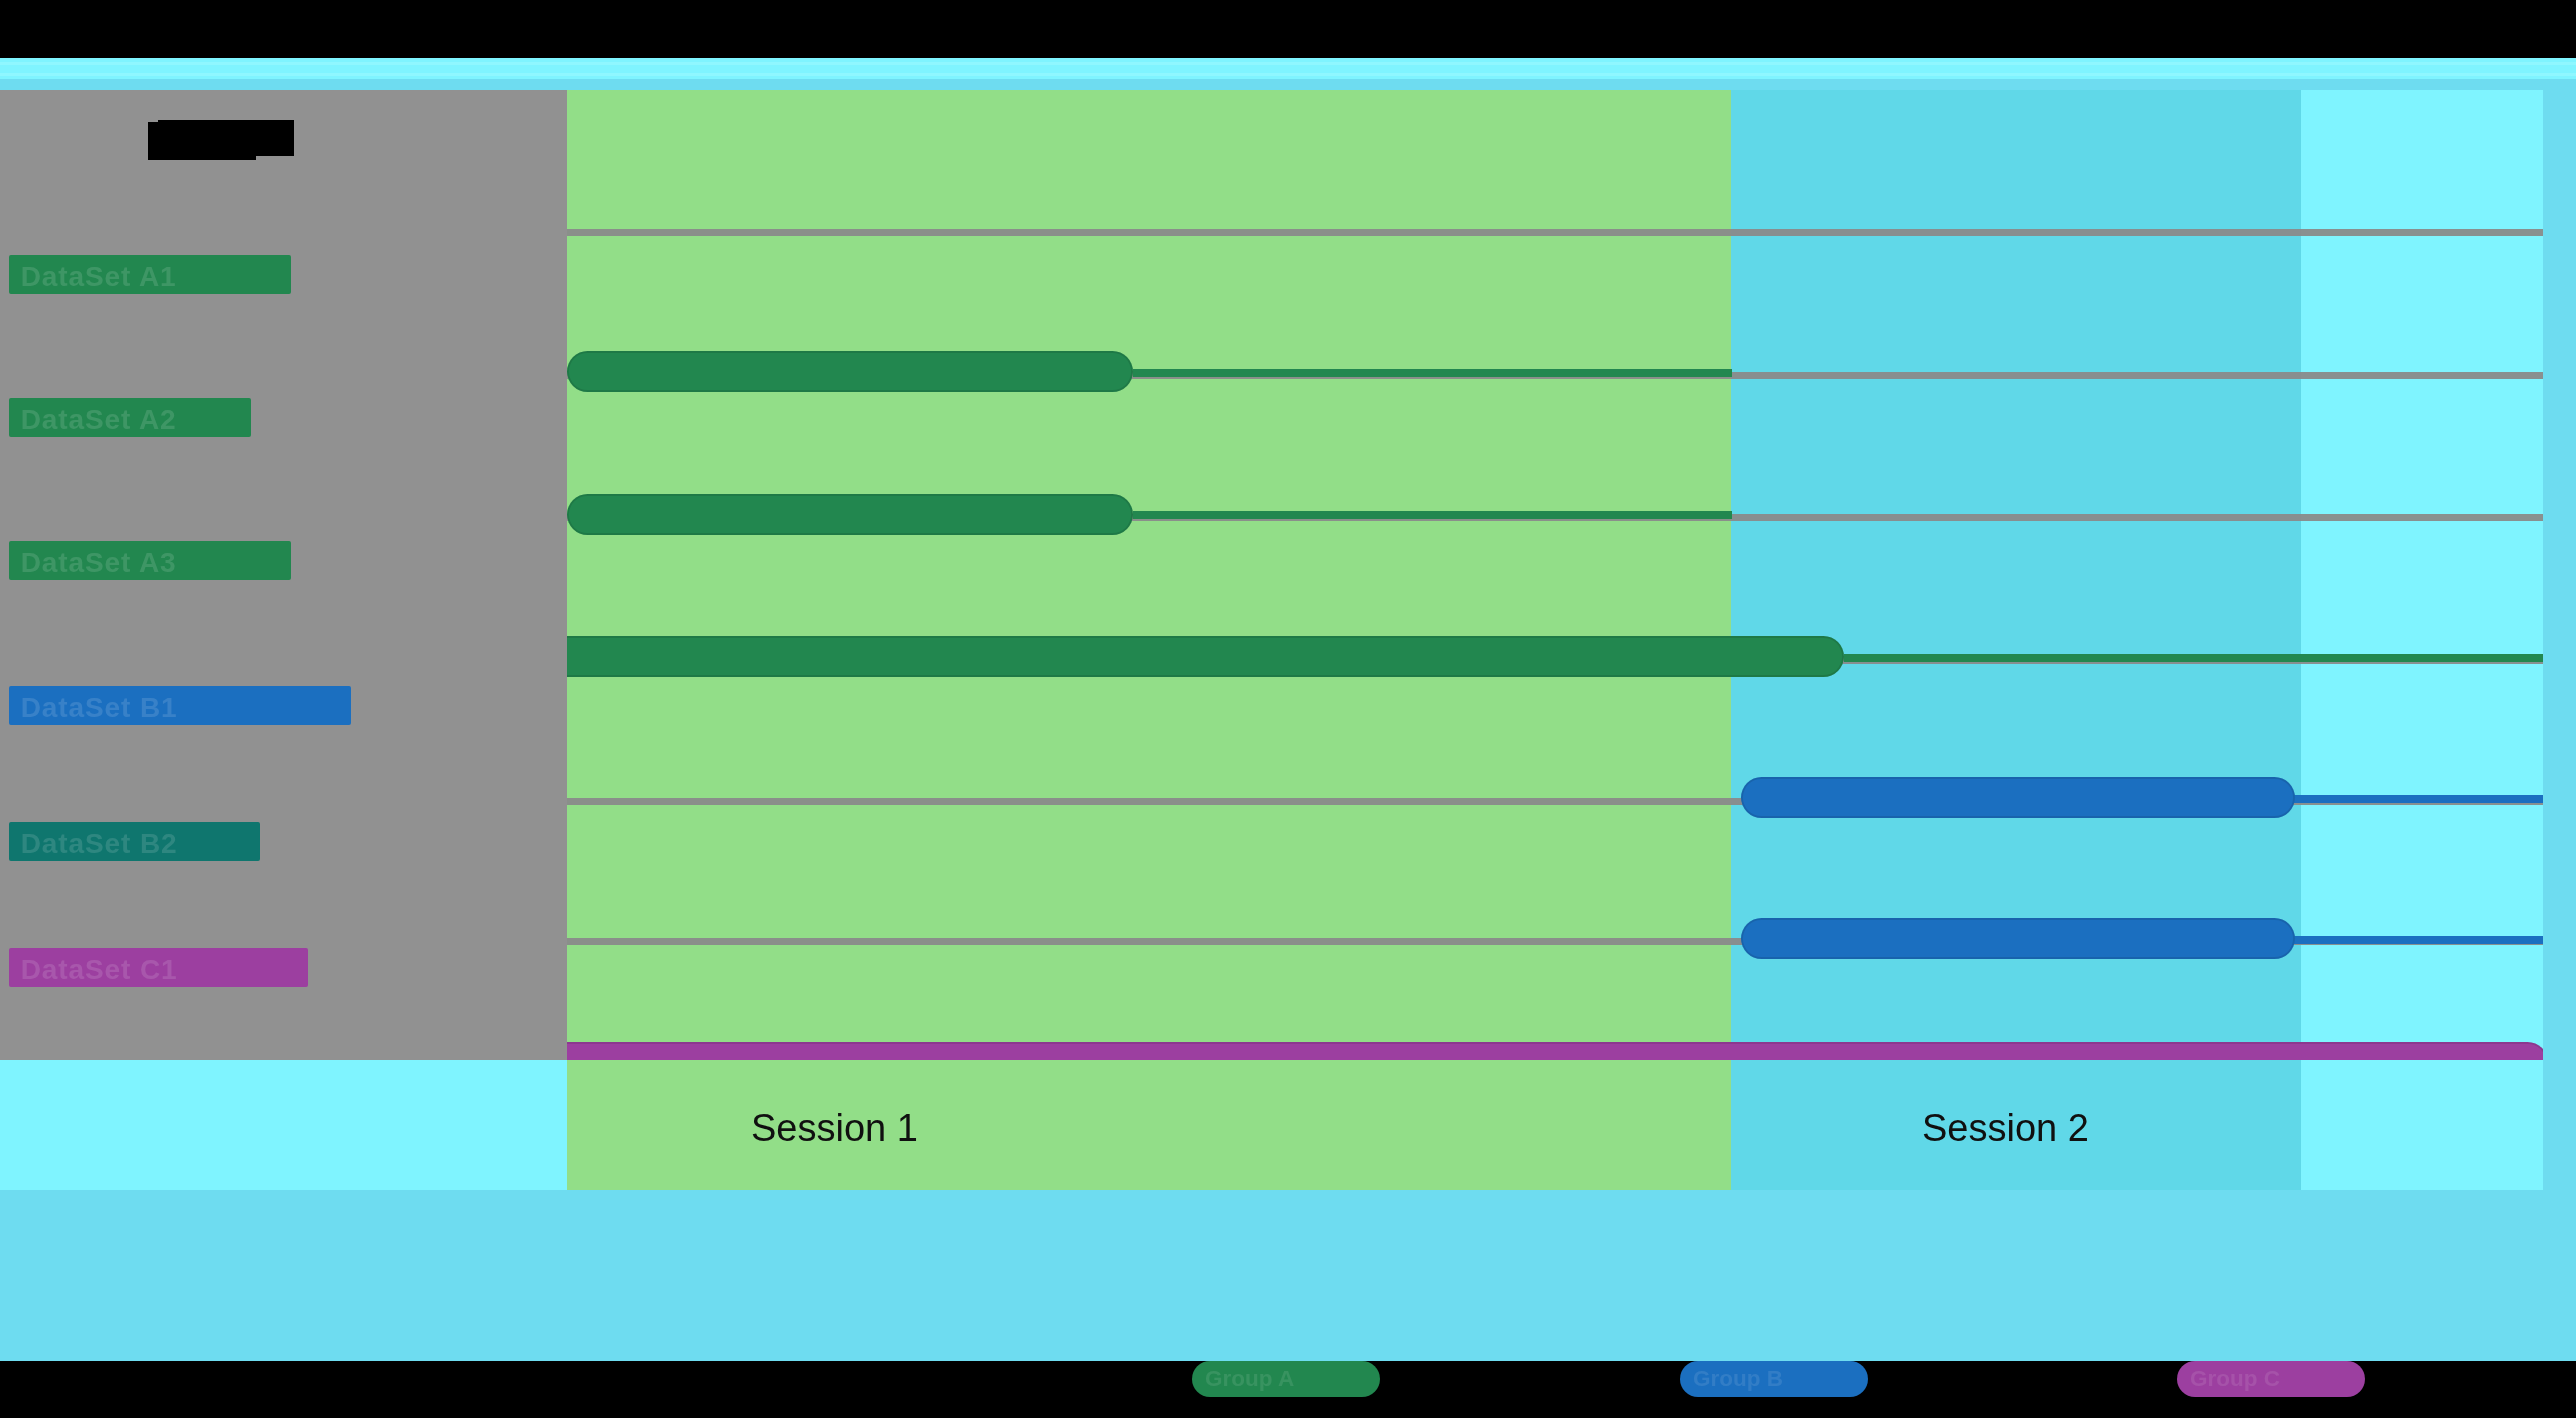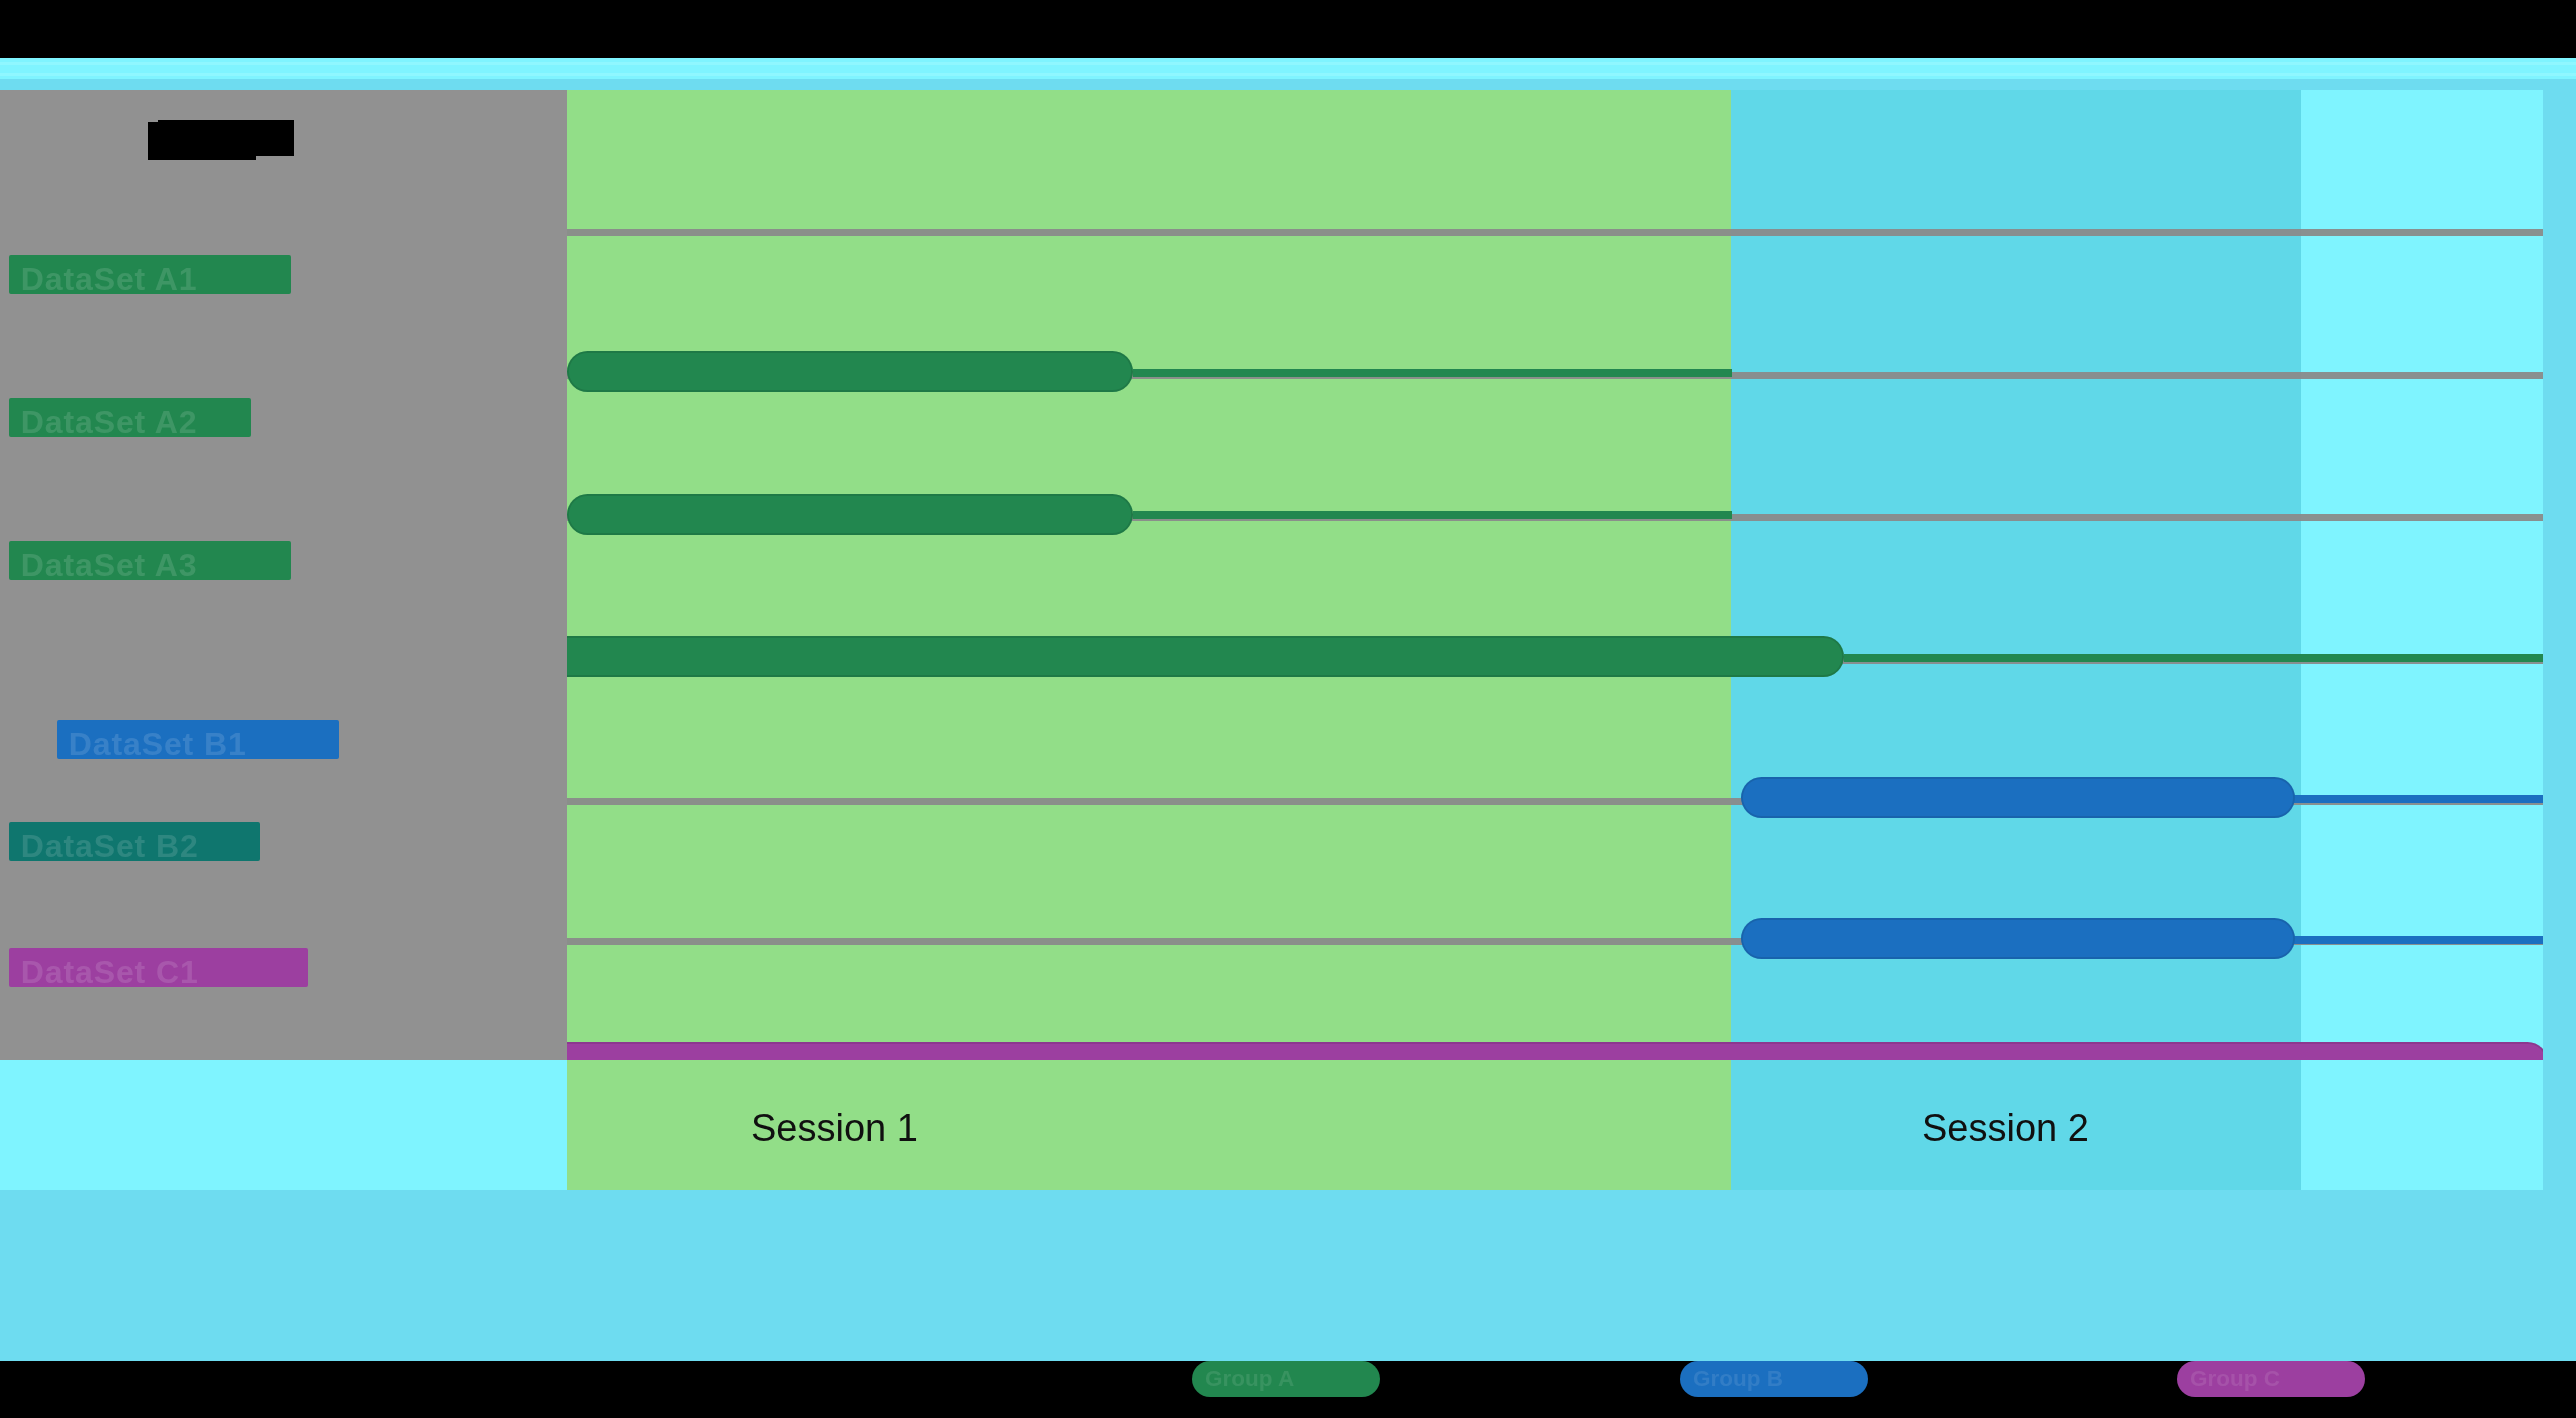--- a/index.html
+++ b/index.html
@@ -107,21 +107,21 @@
     position: absolute;
     left: 9.4px;
     height: 39px;
     border-radius: 1.9px;
     overflow: hidden;
   }
   .row-label .lbl-text {
     position: absolute;
     left: 11.3px;
     top: 5.6px;
-    font-size: 32px;
+    font-size: 28px;
     font-weight: bold;
     color: rgba(255,255,255,0.13);
     white-space: nowrap;
     letter-spacing: 0.9px;
   }
 
   
   .title-redaction {
     position: absolute;
     background: #000000;
@@ -242,21 +242,21 @@
 
   <div class="row-label" style="top:255px; width:282px; background:#22874f;">
     <span class="lbl-text">DataSet A1</span>
   </div>
   <div class="row-label" style="top:398px; width:242px; background:#22874f;">
     <span class="lbl-text">DataSet A2</span>
   </div>
   <div class="row-label" style="top:541px; width:282px; background:#22874f;">
     <span class="lbl-text">DataSet A3</span>
   </div>
-  <div class="row-label" style="top:720px; width:282px; background:#1b6fc0;margin-left:48px;">
+  <div class="row-label" style="top:686px; width:342px; background:#1b6fc0;">
     <span class="lbl-text">DataSet B1</span>
   </div>
   <div class="row-label" style="top:822px; width:251px; background:#0f766e;">
     <span class="lbl-text">DataSet B2</span>
   </div>
   <div class="row-label" style="top:948px; width:299px; background:#9c3fa0;text-align:right;">
     <span class="lbl-text">DataSet C1</span>
   </div>
 
   <div class="mask-legendrow"></div>

